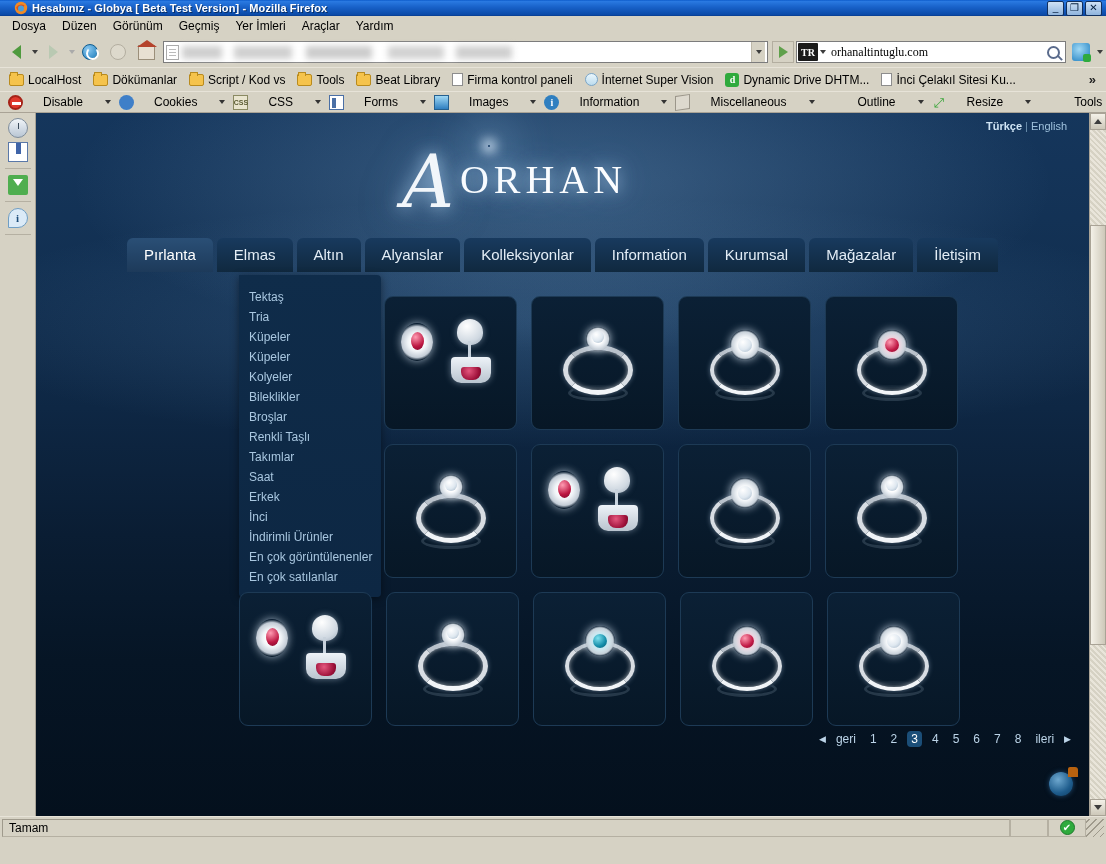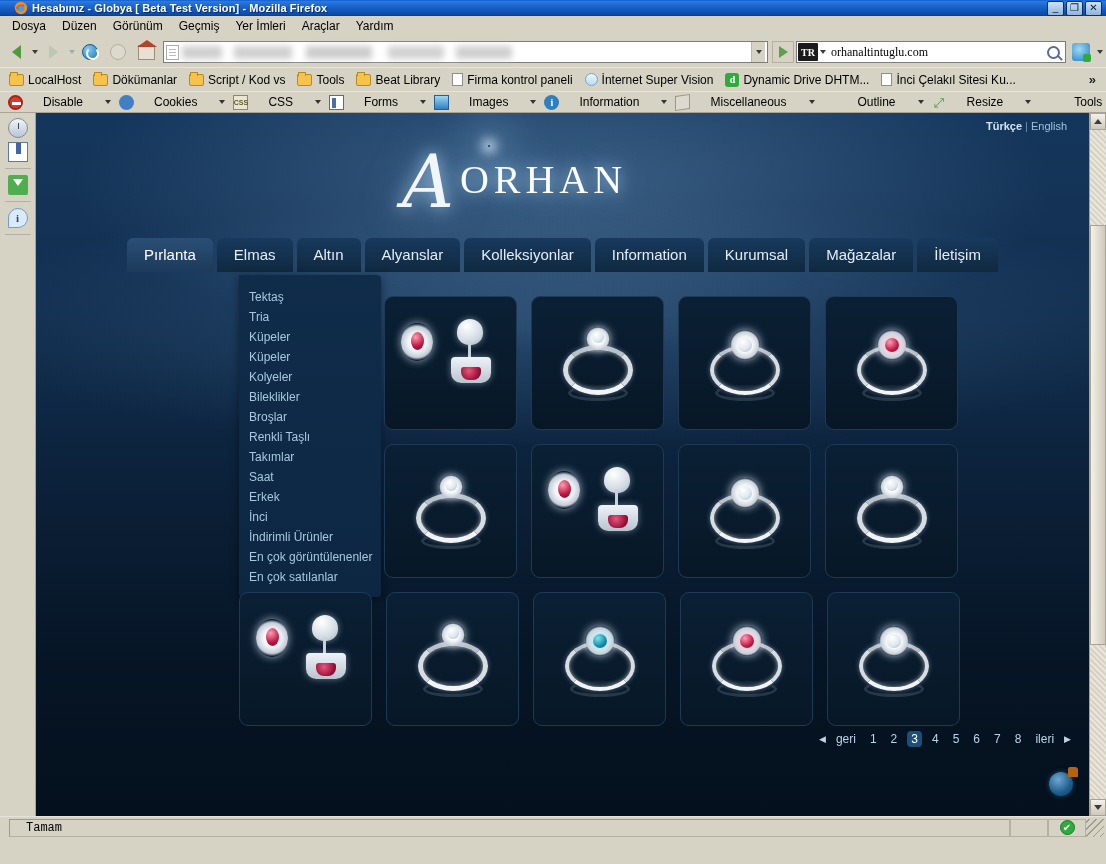--- a/index.html
+++ b/index.html
@@ -211,21 +211,21 @@
 
   .page-globe{ position:absolute; right:16px; bottom:20px; width:24px;height:24px;border-radius:50%;
                background:radial-gradient(circle at 38% 32%,#6ea8cf,#1e5c8c 60%,#0f3b60);
                box-shadow:0 0 5px rgba(60,130,190,.5);}
   .page-globe:after{ content:""; position:absolute; right:-5px; top:-5px; width:10px;height:10px;
                      background:#b8620f; border-radius:2px 3px 0 0;}
 
   
   .statusbar{ height:22px;background:#d6d2c4;display:flex;align-items:center;border-top:1px solid #e7e3d8;}
   .st-text{ flex:1; border:1px solid #b5b0a2; border-top-color:#9f9a8c; border-left-color:#9f9a8c;
-            height:18px; margin:1px 0 1px 9px; display:flex;align-items:center;padding-left:16px;font-size:12px;color:#000;font-family:Liberation Mono, monospace;}
+            height:18px; margin:1px 0 1px 2px; display:flex;align-items:center;padding-left:6px;font-size:12px;color:#000;}
   .st-cell{ width:38px;height:18px;border:1px solid #b5b0a2;margin:1px 0;display:flex;align-items:center;justify-content:center;}
   .st-ok{ width:15px;height:15px;border-radius:50%;background:#2faa3d;border:1px solid #1d7a2b;color:#fff;font-size:10px;
           display:flex;align-items:center;justify-content:center;}
   .st-grip{ width:18px;height:18px;margin:1px 2px 1px 0;
             background:repeating-linear-gradient(135deg,transparent 0 2px,#9f9a8c 2px 3px,transparent 3px 5px);}
   .taskbar{ height:18px;background:#d6d2c4;}
 </style>
 </head>
 <body>
 

